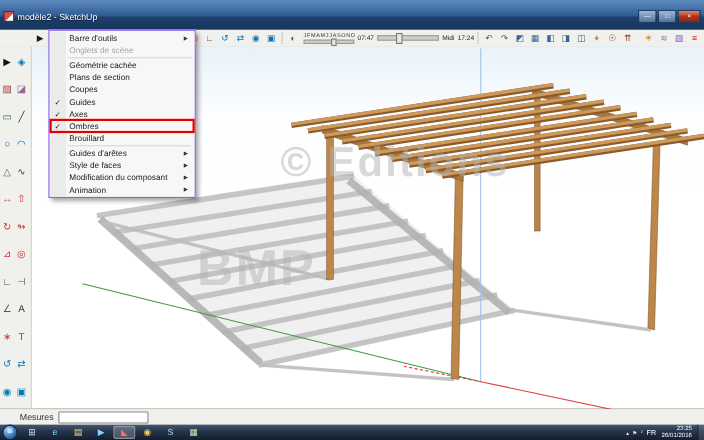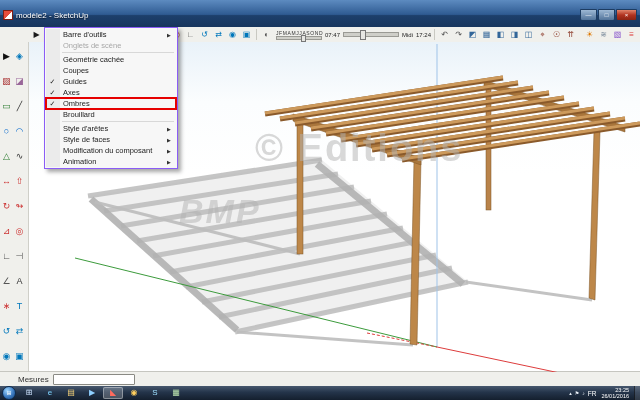--- a/index.html
+++ b/index.html
@@ -46,21 +46,21 @@
     border-right:1px solid #cfcfc8;display:flex;flex-wrap:wrap;align-content:flex-start;padding-top:2px;}
   .palette .tool-btn{width:13px;height:25px;}
   .palette .tool-btn .glyph{font-size:9px;}
   
   .canvas{position:absolute;left:29px;top:42px;width:611px;height:330px;
     background:linear-gradient(180deg,#e9f2f9 0%,#fbfdfe 18%,#ffffff 40%);overflow:hidden;}
   .canvas svg{position:absolute;left:0;top:0;z-index:1;}
   .wm{position:absolute;z-index:5;color:rgba(178,178,178,.5);font-weight:bold;letter-spacing:2px;
     pointer-events:none;white-space:nowrap;text-align:right;}
   .wm1{left:226px;top:85px;font-size:38px;}
-  .wm2{left:150px;top:150px;font-size:34px;font-style:italic;}
+  .wm2{left:150px;top:174px;font-size:46px;}
   
   .dropdown{position:absolute;left:44px;top:27px;width:130px;background:#f7f7f7;
     border:1px solid #8b5cf6;box-shadow:3px 3px 4px rgba(0,0,0,.35);z-index:20;padding:1px;}
   .dropdown::before{content:'';position:absolute;left:1px;top:1px;bottom:1px;width:14px;background:#ebebeb;}
   .dd-item{position:relative;display:flex;align-items:center;height:11px;font-size:7.5px;color:#1c1c1c;}
   .dd-item .chk{flex:0 0 13px;text-align:center;font-size:7px;color:#222;}
   .dd-item .lbl{flex:1;padding-left:4px;white-space:nowrap;}
   .dd-item .arr{flex:0 0 9px;font-size:5px;color:#333;}
   .dd-item.disabled{color:#a7a7a7;}
   .dd-sep{position:relative;height:1px;background:#d8d8d8;margin:1px 2px 1px 16px;}
@@ -390,20 +390,25 @@
         <div class="arr"></div>
       </div>
       <div class="dd-sep"></div>
       <div class="dd-item">
         <div class="chk"></div>
         <div class="lbl">Géométrie cachée</div>
         <div class="arr"></div>
       </div>
       <div class="dd-item">
         <div class="chk"></div>
+        <div class="lbl">Plans de section</div>
+        <div class="arr"></div>
+      </div>
+      <div class="dd-item">
+        <div class="chk"></div>
         <div class="lbl">Coupes</div>
         <div class="arr"></div>
       </div>
       <div class="dd-item">
         <div class="chk">✓</div>
         <div class="lbl">Guides</div>
         <div class="arr"></div>
       </div>
       <div class="dd-item">
         <div class="chk">✓</div>
@@ -416,21 +421,21 @@
         <div class="arr"></div>
       </div>
       <div class="dd-item">
         <div class="chk"></div>
         <div class="lbl">Brouillard</div>
         <div class="arr"></div>
       </div>
       <div class="dd-sep"></div>
       <div class="dd-item">
         <div class="chk"></div>
-        <div class="lbl">Style d'arêtes</div>
+        <div class="lbl">Guides d'arêtes</div>
         <div class="arr">▶</div>
       </div>
       <div class="dd-item">
         <div class="chk"></div>
         <div class="lbl">Style de faces</div>
         <div class="arr">▶</div>
       </div>
       <div class="dd-item">
         <div class="chk"></div>
         <div class="lbl">Modification du composant</div>

